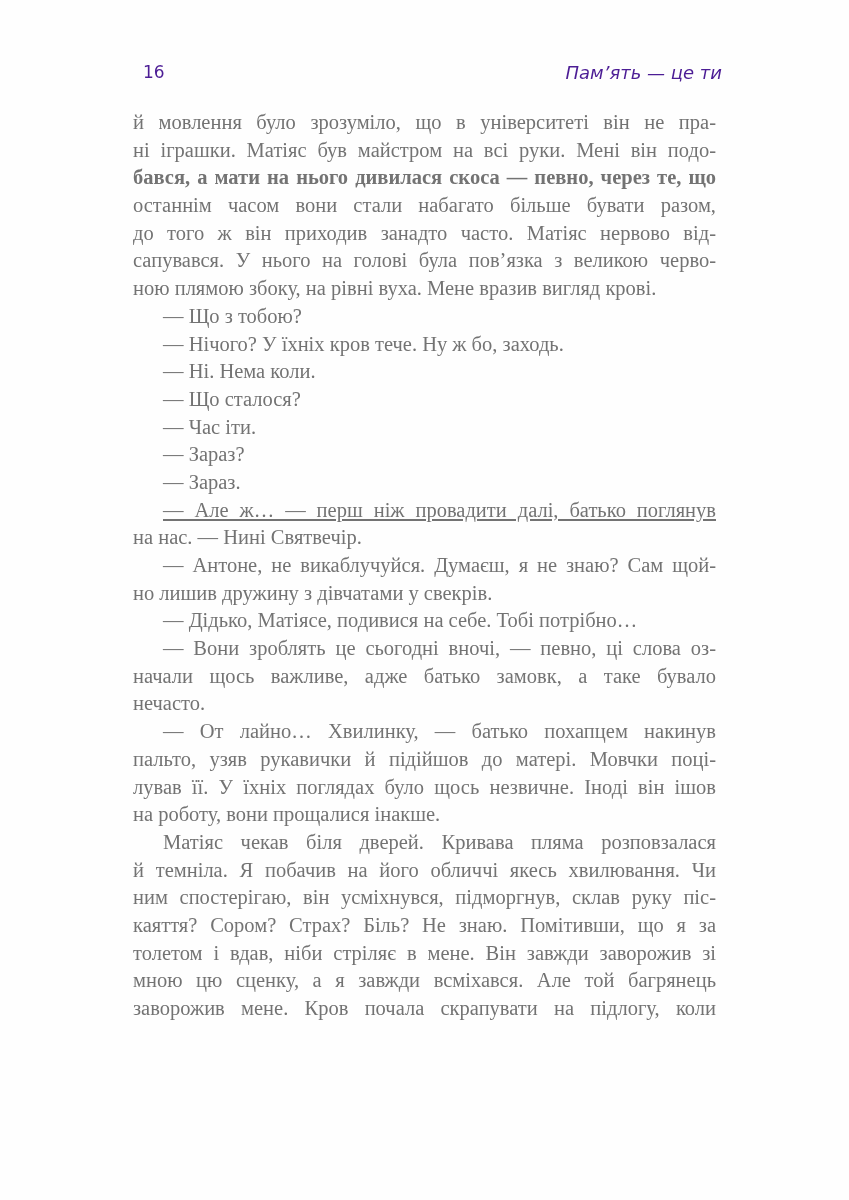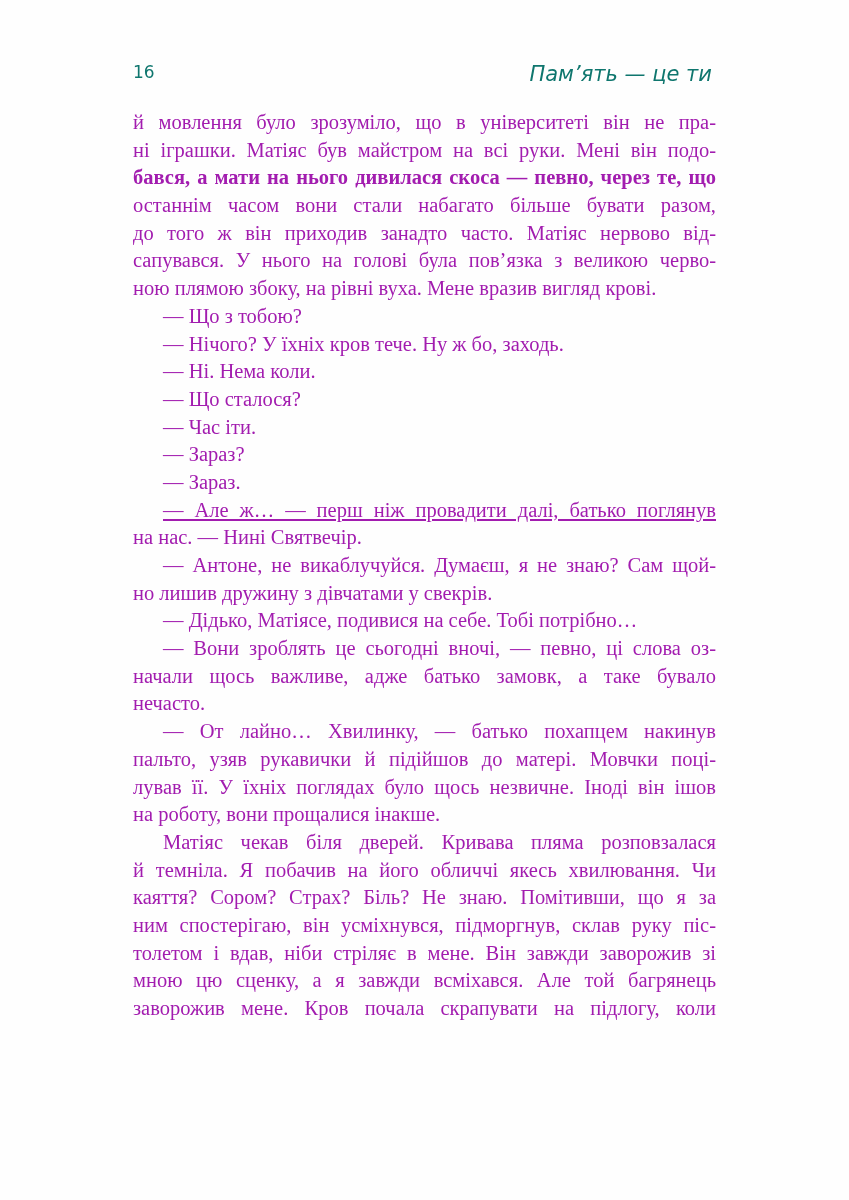--- a/index.html
+++ b/index.html
@@ -1,28 +1,28 @@
 <!DOCTYPE html>
 <html><head>
 <meta charset="utf-8">
 <style>
   html, body { margin: 0; padding: 0; background: #ffffff; }
   body { width: 849px; height: 1200px; position: relative; overflow: hidden; }
   .page { position: absolute; left: 0; top: 0; width: 849px; height: 1200px; background: #fefefe; }
   .running-head {
-    position: absolute; top: 60px; left: 133px; width: 583px; height: 28px;
+    position: absolute; top: 60px; left: 143px; width: 583px; height: 28px;
     font-family: "DejaVu Sans", "Liberation Sans", sans-serif;
-    color: #0f766e; font-size: 17px;
+    color: #4c1d95; font-size: 17px;
   }
   .page-number { position: absolute; left: 0; top: 2px; }
-  .book-title { position: absolute; right: 4px; top: 2px; font-style: italic; font-size: 21px; }
+  .book-title { position: absolute; right: 4px; top: 2px; font-style: italic; font-size: 18px; }
   .body-text {
     position: absolute; top: 109px; left: 133px; width: 583px;
     font-family: "Liberation Serif", "DejaVu Serif", serif;
-    font-size: 20.5px; line-height: 27.7px; color: #a21caf;
+    font-size: 20.5px; line-height: 27.7px; color: #737373;
   }
   .line { display: block; white-space: nowrap; height: 27.7px; text-align: justify; text-align-last: justify; }
   .line.last { text-align-last: left; }
   .line.indent { padding-left: 30px; }
 </style>
 </head>
 <body>
 
 <div class="page">
   <div class="running-head">
@@ -51,19 +51,19 @@
       <span class="line indent last">— Дідько, Матіясе, подивися на себе. Тобі потрібно…</span>
       <span class="line indent" style="white-space: normal;">— Вони зроблять це сьогодні вночі, — певно, ці слова оз-</span>
       <span class="line" style="white-space: normal;">начали щось важливе, адже батько замовк, а таке бувало</span>
       <span class="line last">нечасто.</span>
       <span class="line indent" style="white-space: normal;">— От лайно… Хвилинку, — батько похапцем накинув</span>
       <span class="line" style="white-space: normal;">пальто, узяв рукавички й підійшов до матері. Мовчки поці-</span>
       <span class="line" style="white-space: normal;">лував її. У їхніх поглядах було щось незвичне. Іноді він ішов</span>
       <span class="line last">на роботу, вони прощалися інакше.</span>
       <span class="line indent" style="white-space: normal;">Матіяс чекав біля дверей. Кривава пляма розповзалася</span>
       <span class="line" style="white-space: normal;">й темніла. Я побачив на його обличчі якесь хвилювання. Чи</span>
+      <span class="line" style="white-space: normal;">ним спостерігаю, він усміхнувся, підморгнув, склав руку піс-</span>
       <span class="line" style="white-space: normal;">каяття? Сором? Страх? Біль? Не знаю. Помітивши, що я за</span>
-      <span class="line" style="white-space: normal;">ним спостерігаю, він усміхнувся, підморгнув, склав руку піс-</span>
       <span class="line" style="white-space: normal;">толетом і вдав, ніби стріляє в мене. Він завжди заворожив зі</span>
       <span class="line" style="white-space: normal;">мною цю сценку, а я завжди всміхався. Але той багрянець</span>
       <span class="line" style="white-space: normal;">заворожив мене. Кров почала скрапувати на підлогу, коли</span>
     </div>
 </div>
 
 </body></html>

